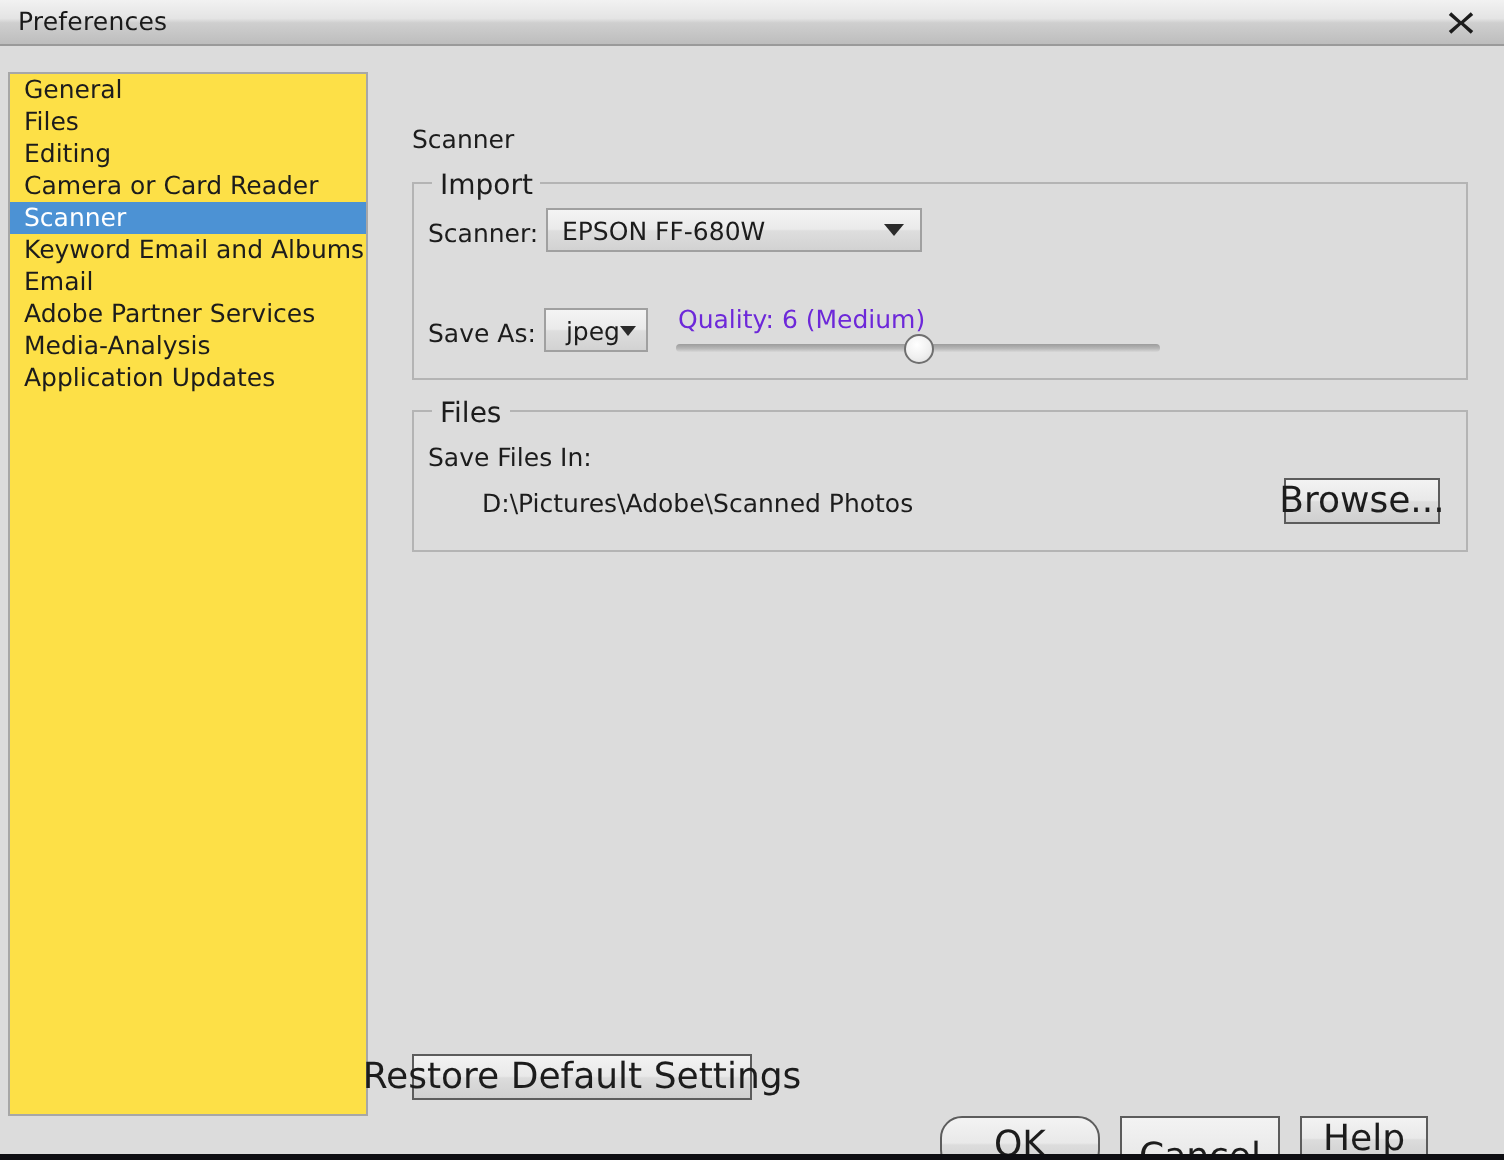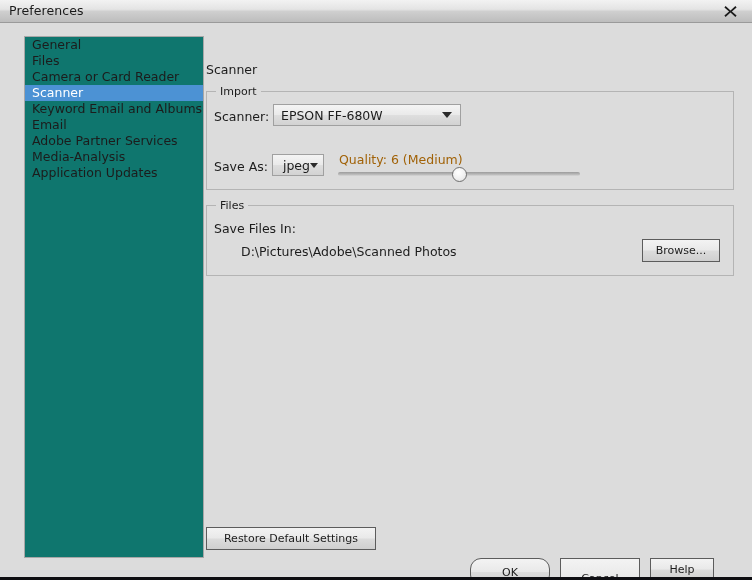--- a/index.html
+++ b/index.html
@@ -68,24 +68,24 @@
   .bottom-edge {
     position: absolute;
     left: 0; top: 577px;
     width: 752px; height: 3px;
     background: #0e0e12;
   }
 
   
   .listbox {
     position: absolute;
-    left: 24px; top: 13px;
+    left: 4px; top: 13px;
     width: 180px;
     height: 522px;
-    background: #0f766e;
+    background: #fde047;
     border: 1px solid #a7a7a7;
     box-sizing: border-box;
     overflow: hidden;
   }
   .list-item {
     height: 16px;
     line-height: 16px;
     padding-left: 7px;
     font-size: 12.5px;
     color: #1c1c1c;
@@ -111,21 +111,21 @@
     border: 1px solid #b4b4b4;
     box-sizing: border-box;
     background: transparent;
   }
   .group-legend {
     position: absolute;
     top: -7px;
     left: 9px;
     padding: 0 4px;
     background: #dcdcdc;
-    font-size: 11px;
+    font-size: 14px;
     color: #1c1c1c;
     white-space: nowrap;
   }
   #group-import {
     left: 206px; top: 68px;
     width: 528px; height: 99px;
   }
   #group-files {
     left: 206px; top: 182px;
     width: 528px; height: 71px;
@@ -178,21 +178,21 @@
     border-left-width: 4px;
     border-right-width: 4px;
     border-top-width: 5px;
   }
 
   
   .slider-label {
     position: absolute;
     left: 339px; top: 129px;
     font-size: 12.5px;
-    color: #a16207;
+    color: #6d28d9;
     white-space: nowrap;
   }
   .slider {
     position: absolute;
     left: 338px; top: 144px;
     width: 242px; height: 14px;
     cursor: pointer;
   }
   .slider-track {
     position: absolute;
@@ -222,21 +222,21 @@
     white-space: nowrap;
   }
 
   
   .btn {
     position: absolute;
     background: linear-gradient(to bottom, #f3f3f3 0%, #e9e9e9 48%, #dcdcdc 52%, #cfcfcf 100%);
     border: 1px solid #5c5c5c;
     box-sizing: border-box;
     font-family: "DejaVu Sans", "Liberation Sans", sans-serif;
-    font-size: 11px;
+    font-size: 18px;
     color: #1c1c1c;
     display: flex;
     align-items: center;
     justify-content: center;
     cursor: pointer;
     white-space: nowrap;
   }
   #browse-button { left: 642px; top: 216px; width: 78px; height: 23px; }
   #restore-button { left: 206px; top: 504px; width: 170px; height: 23px; }
   #ok-button { left: 470px; top: 535px; width: 80px; height: 28px; border-radius: 11px; }
@@ -255,20 +255,21 @@
         <path d="M1.6 1.1 L6.5 5.6 L11.4 1.1 L12.6 2.5 L7.9 6.5 L12.6 10.5 L11.4 11.9 L6.5 7.4 L1.6 11.9 L0.4 10.5 L5.1 6.5 L0.4 2.5 Z" fill="#1b1b1b"></path>
       </svg>
     </div>
   </div>
 
   <div class="client">
 
     <div class="listbox">
       <div class="list-item">General</div>
       <div class="list-item">Files</div>
+      <div class="list-item">Editing</div>
       <div class="list-item">Camera or Card Reader</div>
       <div class="list-item selected">Scanner</div>
       <div class="list-item">Keyword Email and Albums</div>
       <div class="list-item">Email</div>
       <div class="list-item">Adobe Partner Services</div>
       <div class="list-item">Media-Analysis</div>
       <div class="list-item">Application Updates</div>
     </div>
 
     <div class="pane-title">Scanner</div>

